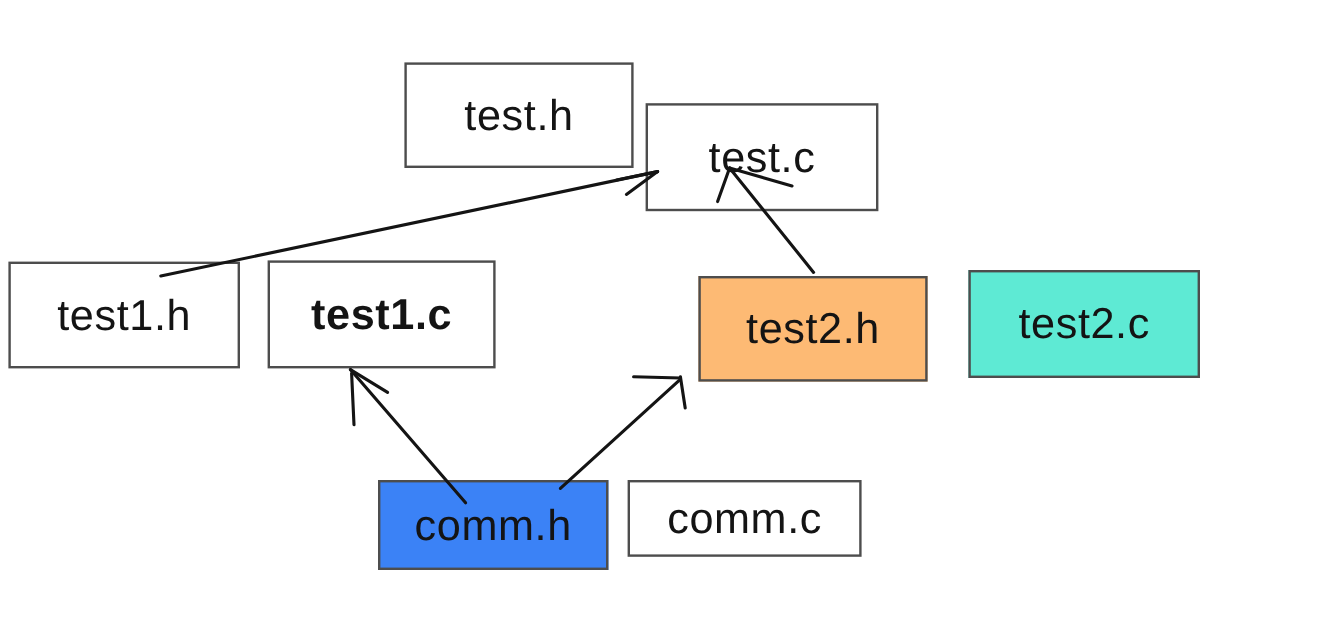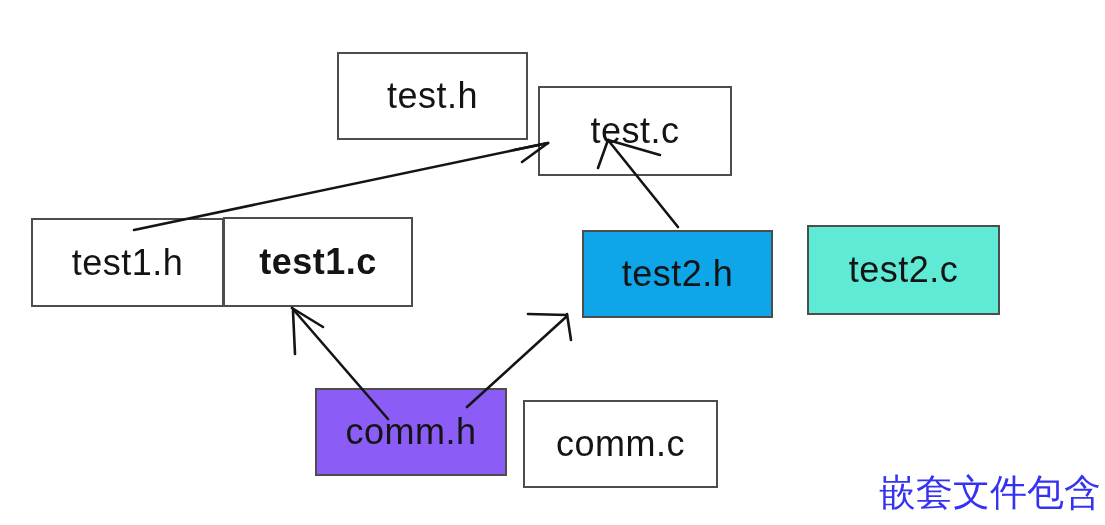--- a/index.html
+++ b/index.html
@@ -53,36 +53,36 @@
 <body style="background: rgb(255, 255, 255);">
 
 <div id="diagram-canvas">
   <div id="nodes">
       <div class="node" style="left: 337px; top: 52px; width: 191px; height: 88px; border-color: rgb(77, 77, 77); background: rgb(255, 255, 255); color: rgb(20, 20, 20);">
         <span>test.h</span>
       </div>
       <div class="node" style="left: 538px; top: 50px; width: 194px; height: 90px; border-color: rgb(77, 77, 77); background: rgb(255, 255, 255); color: rgb(20, 20, 20); margin-top: 36px;">
         <span>test.c</span>
       </div>
-      <div class="node" style="left: 7px; top: 218px; width: 193px; height: 89px; border-color: rgb(77, 77, 77); background: rgb(255, 255, 255); color: rgb(20, 20, 20); margin-left: 24px;">
+      <div class="node" style="left: 7px; top: 218px; width: 193px; height: 89px; border-color: rgb(77, 77, 77); background: rgb(255, 255, 255); color: rgb(20, 20, 20);">
         <span>test1.h</span>
       </div>
       <div class="node" style="left: 223px; top: 217px; width: 190px; height: 90px; border-color: rgb(77, 77, 77); background: rgb(255, 255, 255); color: rgb(20, 20, 20); font-weight: bold;">
         <span>test1.c</span>
       </div>
-      <div class="node" style="left: 582px; top: 230px; width: 191px; height: 88px; border-color: rgb(77, 77, 77); background: #0ea5e9; color: rgb(20, 20, 20);">
+      <div class="node" style="left: 582px; top: 230px; width: 191px; height: 88px; border-color: rgb(77, 77, 77); background: #fdba74; color: rgb(20, 20, 20);">
         <span>test2.h</span>
       </div>
       <div class="node" style="left: 807px; top: 225px; width: 193px; height: 90px; border-color: rgb(77, 77, 77); background: #5eead4; color: rgb(20, 20, 20);">
         <span>test2.c</span>
       </div>
-      <div class="node" style="left: 315px; top: 388px; width: 192px; height: 88px; border-color: rgb(77, 77, 77); background: #8b5cf6; color: rgb(20, 20, 20);">
+      <div class="node" style="left: 315px; top: 400px; width: 192px; height: 75px; border-color: rgb(77, 77, 77); background: #3b82f6; color: rgb(20, 20, 20);">
         <span>comm.h</span>
       </div>
-      <div class="node" style="left: 523px; top: 400px; width: 195px; height: 88px; border-color: rgb(77, 77, 77); background: rgb(255, 255, 255); color: rgb(20, 20, 20);">
+      <div class="node" style="left: 523px; top: 400px; width: 195px; height: 64px; border-color: rgb(77, 77, 77); background: rgb(255, 255, 255); color: rgb(20, 20, 20);">
         <span>comm.c</span>
       </div>
     </div>
   <svg id="arrow-layer" viewBox="0 0 1105 525">
       <g>
         <polyline points="134,230 548,143" fill="none" stroke="#141414" stroke-width="2.6" stroke-linecap="round"></polyline>
         <polyline points="548,143 522,162" fill="none" stroke="#141414" stroke-width="2.6" stroke-linecap="round"></polyline>
         <polyline points="548,143 514,150" fill="none" stroke="#141414" stroke-width="2.6" stroke-linecap="round"></polyline>
       </g>
       <g>
@@ -94,14 +94,13 @@
         <polyline points="388,419 292,308" fill="none" stroke="#141414" stroke-width="2.6" stroke-linecap="round"></polyline>
         <polyline points="293,311 295,354" fill="none" stroke="#141414" stroke-width="2.6" stroke-linecap="round"></polyline>
         <polyline points="292,308 323,327" fill="none" stroke="#141414" stroke-width="2.6" stroke-linecap="round"></polyline>
       </g>
       <g>
         <polyline points="467,407 566,317" fill="none" stroke="#141414" stroke-width="2.6" stroke-linecap="round"></polyline>
         <polyline points="528,314 567,315" fill="none" stroke="#141414" stroke-width="2.6" stroke-linecap="round"></polyline>
         <polyline points="567,314 571,340" fill="none" stroke="#141414" stroke-width="2.6" stroke-linecap="round"></polyline>
       </g>
     </svg>
-  <div class="caption" style="color: rgb(54, 50, 242);">嵌套文件包含</div>
 </div>
 
 </body></html>

